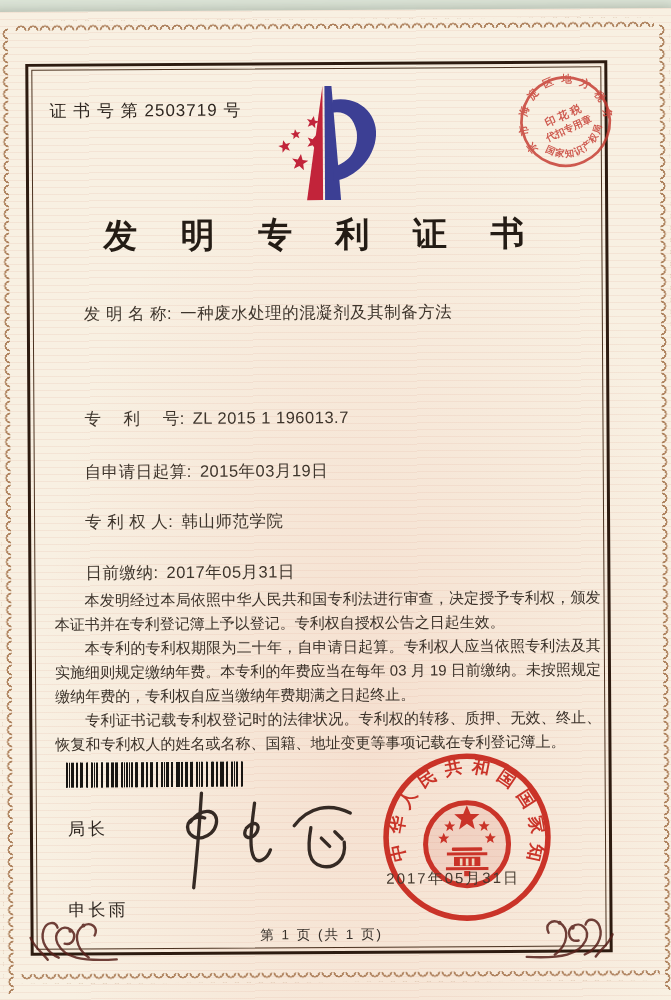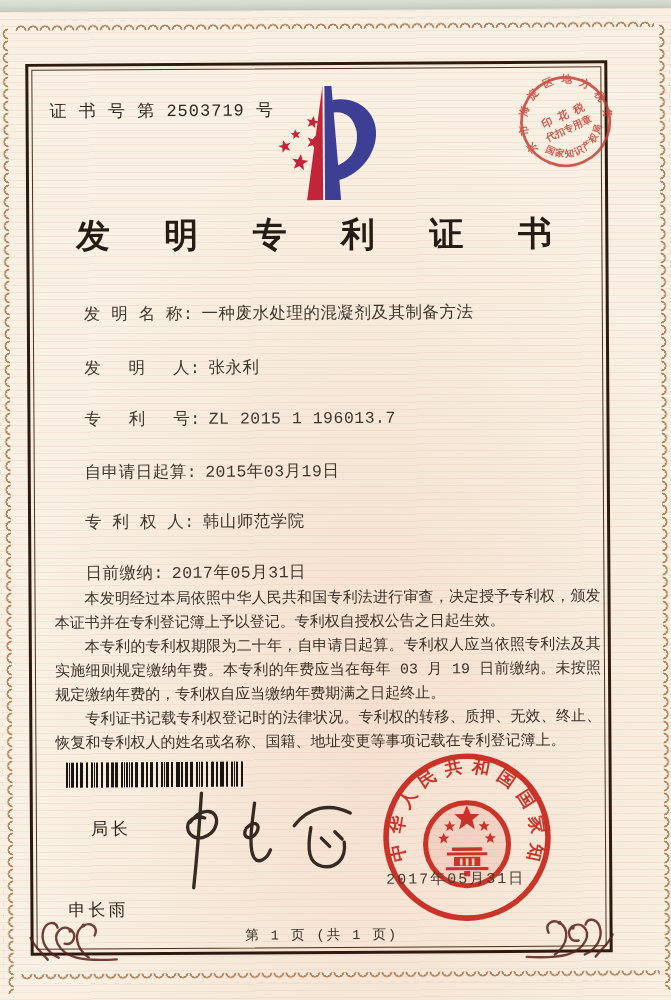--- a/index.html
+++ b/index.html
@@ -1,17 +1,17 @@
 <!DOCTYPE html>
 <html><head>
 <meta charset="utf-8">
 <style>
   html,body{margin:0;padding:0;background:#c9d2c5;}
   .stage{position:relative;width:671px;height:1000px;overflow:hidden;background:#dde5d8;
-         font-family:Liberation Mono, monospace;color:#3c322a;}
+         font-family:Liberation Sans, sans-serif;color:#3c322a;}
   
   .paper{position:absolute;left:-8px;right:-8px;top:10px;bottom:-10px;
          background:
            radial-gradient(ellipse at 55% 72%, rgba(238,186,165,.30), rgba(238,186,165,0) 62%),
            repeating-linear-gradient(180deg, rgba(216,152,132,.14) 0 1px, rgba(0,0,0,0) 1px 7px),
            #f8f0e2;
          transform:rotate(-0.35deg);transform-origin:50% 50%;
          box-shadow:0 0 14px rgba(60,70,55,.35);}
   
   .scallop-h{position:absolute;height:10px;
@@ -52,21 +52,21 @@
          text-align:justify;color:#3a3129;z-index:2;}
   .legal p{margin:0;text-indent:2em;}
   
   .barcode{position:absolute;left:72px;top:751px;width:179px;height:25px;z-index:2;
     background:
       repeating-linear-gradient(90deg,#181512 0 2px,rgba(0,0,0,0) 2px 5px),
       repeating-linear-gradient(90deg,#181512 0 1px,rgba(0,0,0,0) 1px 7px),
       repeating-linear-gradient(90deg,rgba(0,0,0,0) 0 3px,#181512 3px 4px,rgba(0,0,0,0) 4px 11px);}
   
   .director{position:absolute;left:74px;font-size:17px;letter-spacing:3px;color:#2e2620;z-index:2;}
-  .d-title{top:806px;margin-left:23px;} .d-name{top:887px;}
+  .d-title{top:806px;} .d-name{top:887px;}
   .signature{position:absolute;left:152px;top:776px;width:230px;height:104px;z-index:2;}
   
   .seal{position:absolute;left:387px;top:742px;width:172px;height:172px;z-index:3;
         mix-blend-mode:multiply;opacity:.93;}
   .seal-date{position:absolute;left:392px;top:860px;font-size:15px;letter-spacing:2px;
              color:#453a2f;z-index:4;white-space:nowrap;}
   
   .footer{position:absolute;left:36px;top:916px;width:582px;text-align:center;
           font-size:13.5px;letter-spacing:2px;color:#37302a;z-index:2;}
 </style>
@@ -131,23 +131,20 @@
       <text x="50" y="61" font-size="10" fill="#c53a30" font-weight="bold" text-anchor="middle">代扣专用章</text>
       <text font-size="9.5" fill="#c53a30" font-weight="bold">
         <textPath href="#taxArcBot" startOffset="50%" text-anchor="middle" textLength="74">国家知识产权局</textPath>
       </text>
     </svg>
 
     <div class="title">发 明 专 利 证 书</div>
 
     <div class="field f0">
       <span class="lbl">发 明 名 称:</span><span>一种废水处理的混凝剂及其制备方法</span>
-    </div>
-    <div class="field f1">
-      <span class="lbl">发　 明　 人:</span><span>张永利</span>
     </div>
     <div class="field f2">
       <span class="lbl">专　 利　 号:</span><span>ZL 2015 1 196013.7</span>
     </div>
     <div class="field f3">
       <span class="lbl">自申请日起算:</span><span>2015年03月19日</span>
     </div>
     <div class="field f4">
       <span class="lbl">专 利 权 人:</span><span>韩山师范学院</span>
     </div>

